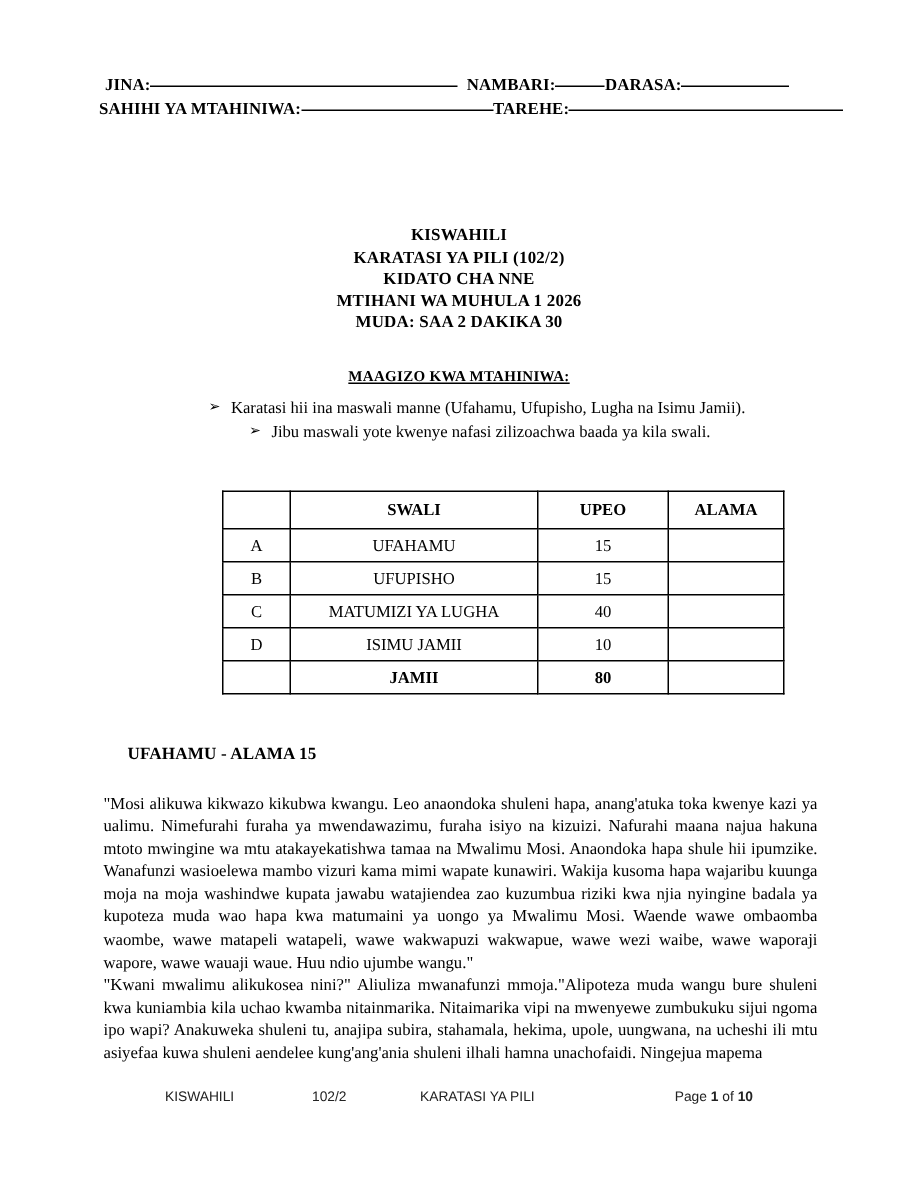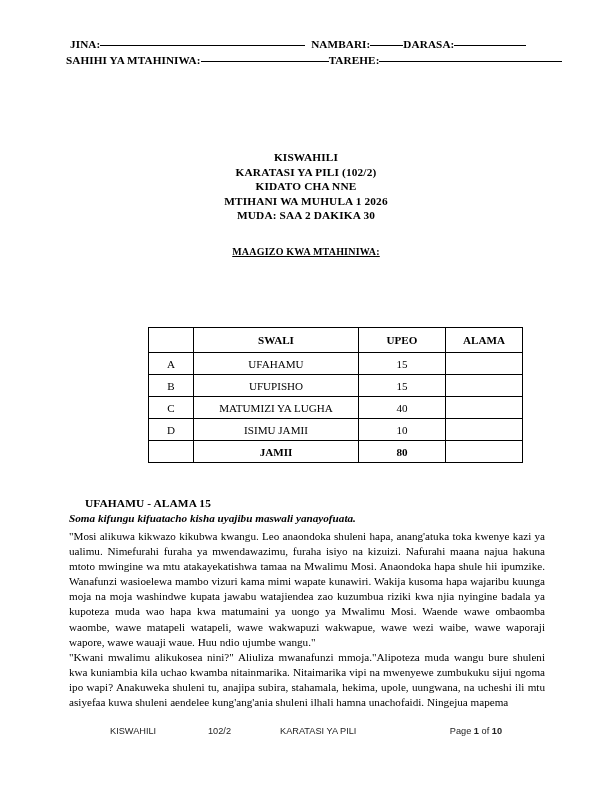--- a/index.html
+++ b/index.html
@@ -22,21 +22,21 @@
     height: 792px;
     box-sizing: border-box;
     padding: 0;
   }
 
   
   .hdr-block {
     position: absolute;
     left: 0;
     right: 0;
-    top: 38px;
+    top: 51px;
   }
   .hdr-line {
     font-family: "Liberation Serif", "DejaVu Serif", serif;
     font-weight: bold;
     font-size: 11.2px;
     letter-spacing: .1px;
     white-space: nowrap;
     line-height: 1.2;
   }
   .hdr-line-1 { padding-left: 70px; }
@@ -206,20 +206,28 @@
   <div class="title-block">
     <div>KISWAHILI</div>
     <div>KARATASI YA PILI (102/2)</div>
     <div>KIDATO CHA NNE</div>
     <div>MTIHANI WA MUHULA 1 2026</div>
     <div>MUDA: SAA 2 DAKIKA 30</div>
   </div>
 
   <div class="instr-head">MAAGIZO KWA MTAHINIWA:</div>
 
+  <div class="bullets">
+    <div class="bullet b1">
+      <span class="arrow">➢</span><span>Karatasi hii ina maswali manne (Ufahamu, Ufupisho, Lugha na Isimu Jamii).</span>
+    </div>
+    <div class="bullet b2">
+      <span class="arrow">➢</span><span>Jibu maswali yote kwenye nafasi zilizoachwa baada ya kila swali.</span>
+    </div>
+  </div>
 
 
   <table class="marks-table">
     <thead>
       <tr>
         <td class="c-letter"></td>
         <td class="c-swali">SWALI</td>
         <td class="c-upeo">UPEO</td>
         <td class="c-alama">ALAMA</td>
       </tr>
@@ -254,21 +262,20 @@
       <tr>
         <td></td>
         <td>JAMII</td>
         <td>80</td>
         <td></td>
       </tr>
     </tfoot>
   </table>
 
   <div class="sec-head">UFAHAMU - ALAMA 15</div>
-  <div class="sec-sub">Soma kifungu kifuatacho kisha uyajibu maswali yanayofuata.</div>
 
   <div class="passage">
     <p>"Mosi alikuwa kikwazo kikubwa kwangu. Leo anaondoka shuleni hapa, anang'atuka toka kwenye kazi ya ualimu. Nimefurahi furaha ya mwendawazimu, furaha isiyo na kizuizi. Nafurahi maana najua hakuna mtoto mwingine wa mtu atakayekatishwa tamaa na Mwalimu Mosi. Anaondoka hapa shule hii ipumzike. Wanafunzi wasioelewa mambo vizuri kama mimi wapate kunawiri. Wakija kusoma hapa wajaribu kuunga moja na moja washindwe kupata jawabu watajiendea zao kuzumbua riziki kwa njia nyingine badala ya kupoteza muda wao hapa kwa matumaini ya uongo ya Mwalimu Mosi. Waende wawe ombaomba waombe, wawe matapeli watapeli, wawe wakwapuzi wakwapue, wawe wezi waibe, wawe waporaji wapore, wawe wauaji waue. Huu ndio ujumbe wangu."</p>
     <p class="q">"Kwani mwalimu alikukosea nini?" Aliuliza mwanafunzi mmoja."Alipoteza muda wangu bure shuleni kwa kuniambia kila uchao kwamba nitainmarika. Nitaimarika vipi na mwenyewe zumbukuku sijui ngoma ipo wapi? Anakuweka shuleni tu, anajipa subira, stahamala, hekima, upole, uungwana, na ucheshi ili mtu asiyefaa kuwa shuleni aendelee kung'ang'ania shuleni ilhali hamna unachofaidi. Ningejua mapema</p>
   </div>
 
   <div class="footer">
     <div class="inner">
       <span class="f-sub">KISWAHILI</span>
       <span class="f-code">102/2</span>

